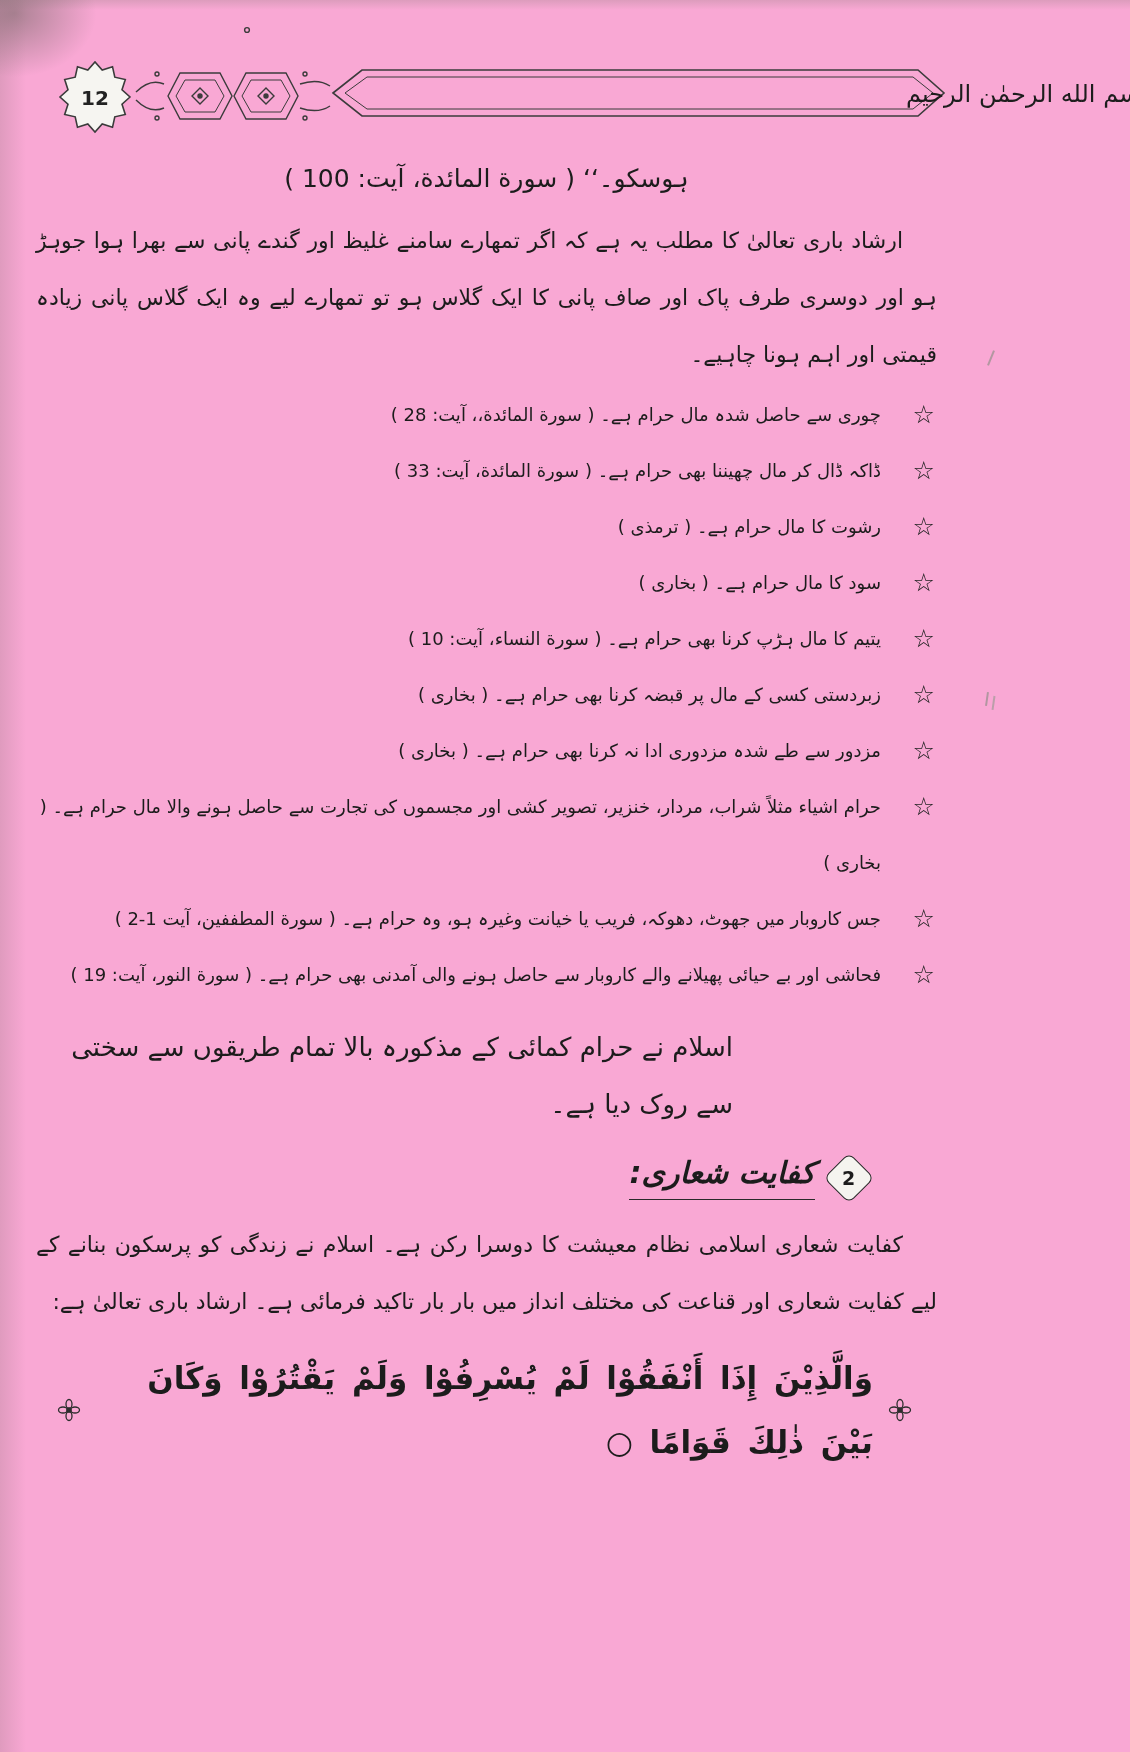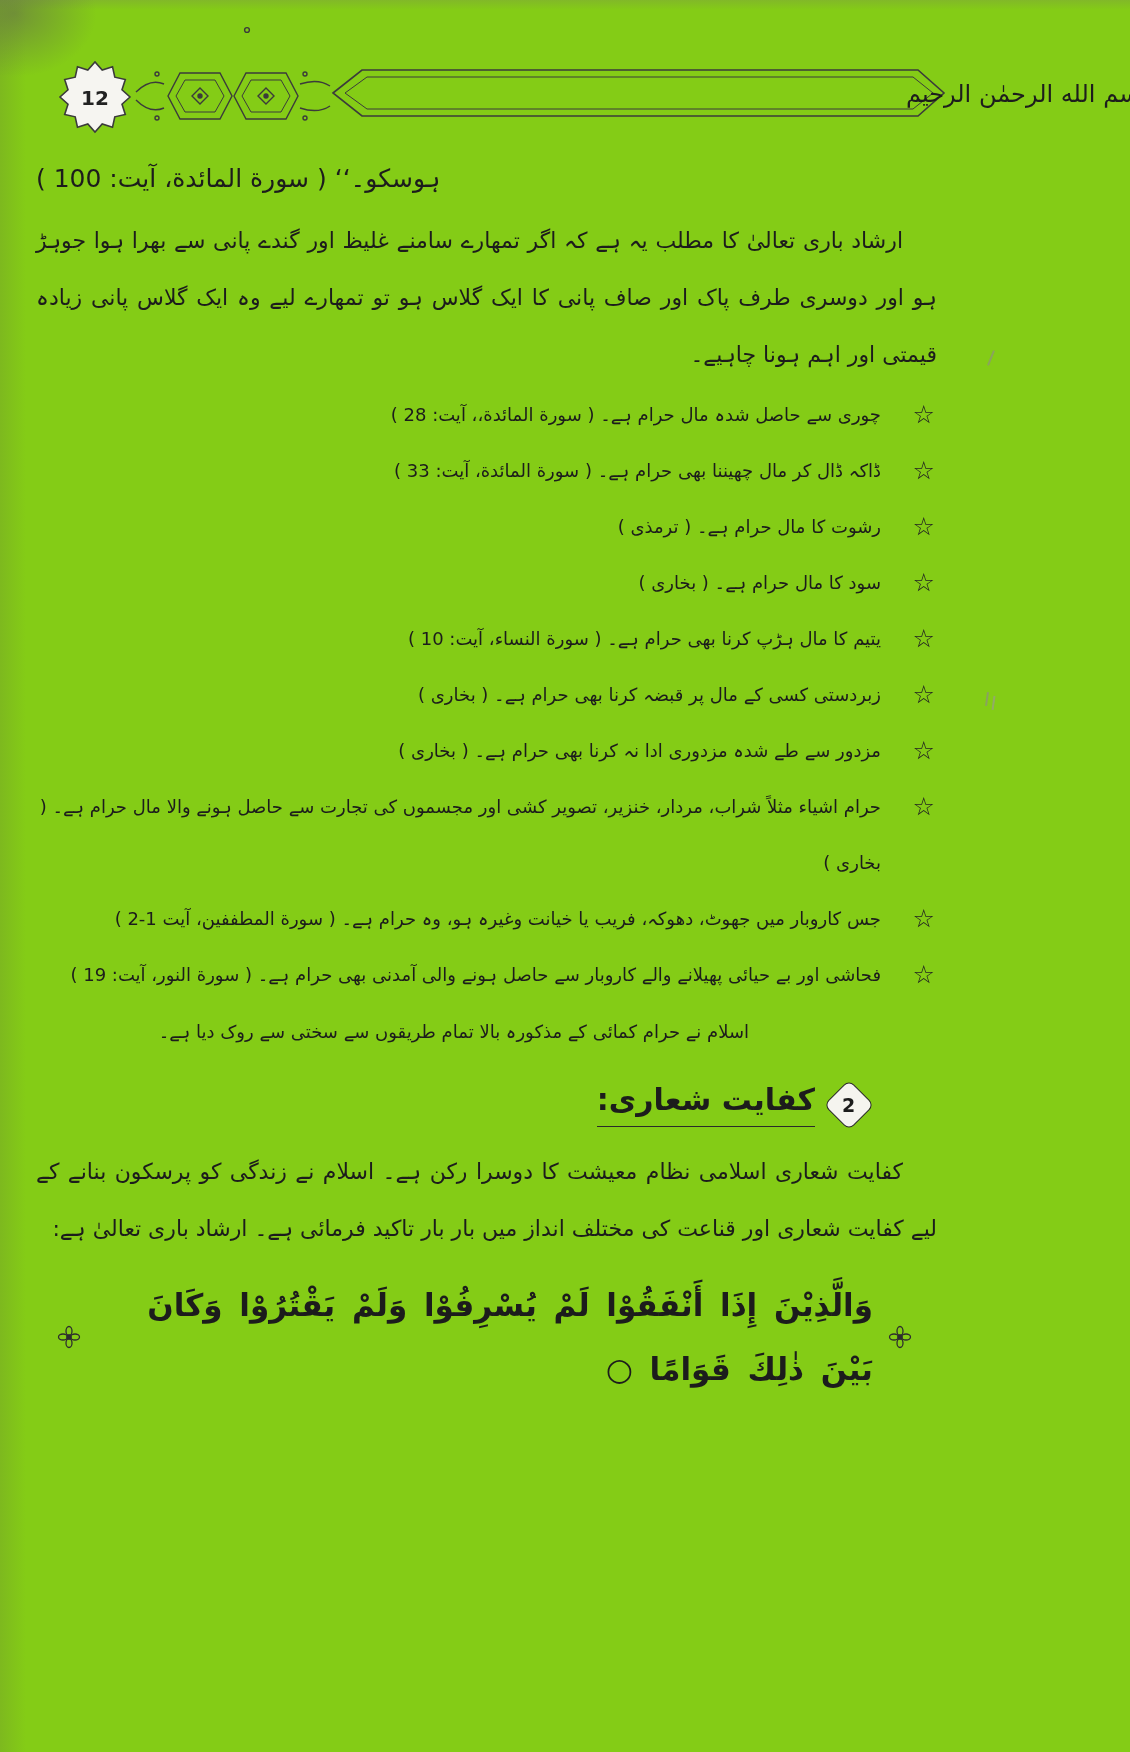--- a/index.html
+++ b/index.html
@@ -1,19 +1,19 @@
 <!DOCTYPE html>
 <html lang="ur" dir="ltr"><head>
 <meta charset="utf-8">
 <style>
   html,body{margin:0;padding:0;background:#e9e8e3;}
   .page{
     position:relative;
     width:1130px;height:1752px;
-    background:#84cc16;
+    background:#f9a8d4;
     overflow:hidden;
     font-family:"DejaVu Sans",sans-serif;
     color:#1c1c1c;
   }
   
   .shade-left{position:absolute;top:0;bottom:0;left:0;width:26px;
     background:linear-gradient(to right,rgba(90,85,75,.16),rgba(0,0,0,0));pointer-events:none;}
   .shade-top{position:absolute;top:0;left:0;right:0;height:10px;
     background:linear-gradient(to bottom,rgba(120,115,105,.22),rgba(0,0,0,0));pointer-events:none;}
   .smudge-corner{position:absolute;top:-18px;left:-22px;width:130px;height:104px;
@@ -25,48 +25,48 @@
   
   .header-svg{display:block;}
   .badge-num{font-family:"DejaVu Sans",sans-serif;font-size:20px;font-weight:bold;fill:#222;}
   .banner-title{font-family:"DejaVu Sans",sans-serif;font-size:24px;fill:#1d1d1d;direction:rtl;}
 
   
   .content{
     direction:rtl;
     padding:0 193px 0 36px;
   }
-  .ref-line{font-size:25px;line-height:42px;margin:8px 0 12px;text-align:left;}
+  .ref-line{font-size:25px;line-height:42px;margin:8px 0 12px;text-align:center;}
   .para{font-size:22px;line-height:57px;text-align:justify;margin:0;}
   .indent-sm{text-indent:34px;}
   .indent-lg{text-indent:90px;}
   .para-intro-list{margin-bottom:4px;}
 
   .list{margin-top:4px;}
   .list-row{display:flex;direction:rtl;align-items:flex-start;}
   .star{flex:0 0 54px;font-size:25px;line-height:56px;color:#222;text-align:right;padding-right:2px;}
   .list-text{flex:1;font-size:18px;line-height:56px;text-align:right;}
 
-  .closing1,.closing2{font-size:18px;line-height:57px;margin:0;text-align:right;}
+  .closing1,.closing2{font-size:26px;line-height:57px;margin:16px;text-align:right;}
   .closing1{padding-right:188px;}
   .closing2{padding-right:52px;}
 
   .sec-heading{
     display:flex;direction:rtl;align-items:center;gap:16px;
     margin:22px 70px 16px 0;
   }
   .sec-num{
     flex:0 0 auto;width:34px;height:34px;border:1.6px solid #2a2a2a;border-radius:7px;
     transform:rotate(45deg);display:flex;align-items:center;justify-content:center;
     background:#f5f4ef;
   }
   .sec-num-inner{transform:rotate(-45deg);font-size:19px;font-weight:bold;}
   .sec-title{
     font-size:30px;font-weight:bold;
-    border-bottom:1.8px solid #2a2a2a;padding-bottom:9px;
+    border-bottom:1.8px solid #2a2a2a;padding-bottom:9px;font-style:italic;
   }
 
   .verse{
     display:flex;direction:rtl;align-items:center;gap:14px;
     margin-top:16px;padding-right:24px;padding-left:20px;
   }
   .verse-text{font-size:31px;font-weight:bold;word-spacing:6px;line-height:64px;flex:1;text-align:right;}
   .verse-orn svg{display:block;}
 </style>
 </head>

